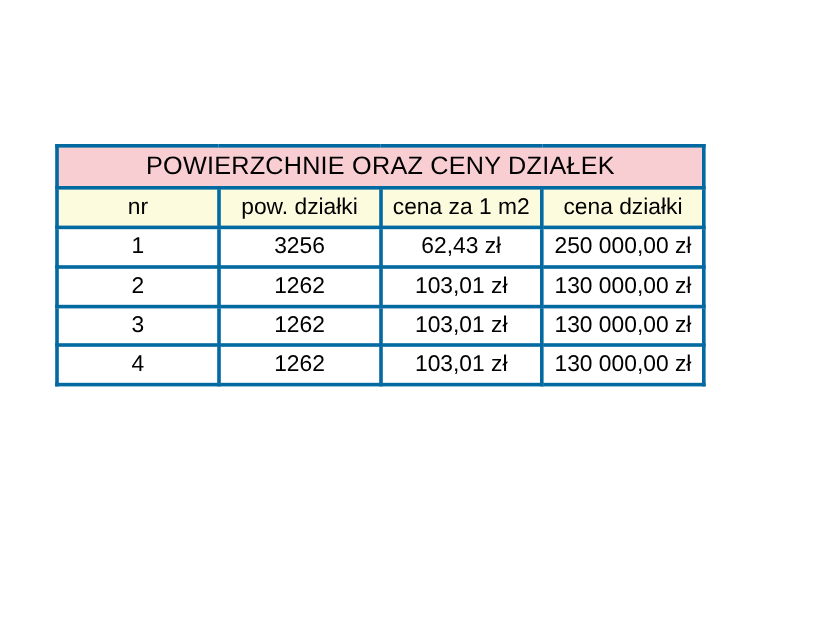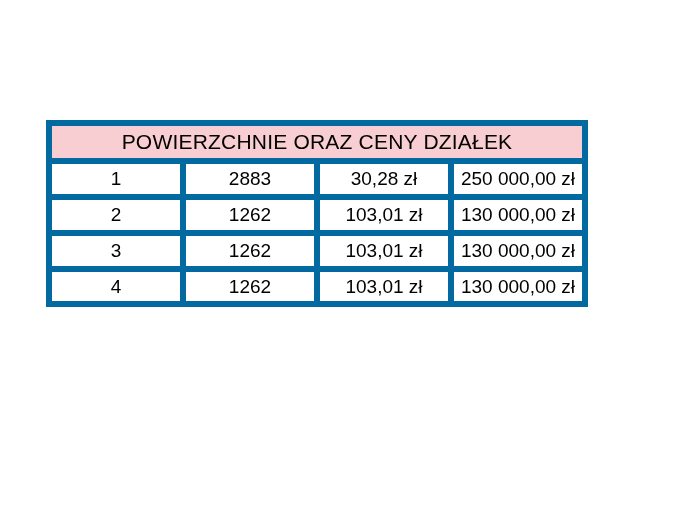--- a/index.html
+++ b/index.html
@@ -20,21 +20,21 @@
     top: 120px;
     width: 542px;
   }
   table.price-table {
     border-collapse: collapse;
     width: 542px;
     table-layout: fixed;
   }
   table.price-table td,
   table.price-table th {
-    border: 6px solid #0369a1;
+    border: 3px solid #0369a1;
     font-weight: normal;
     font-size: 19px;
     color: #000000;
     padding: 3px 4px;
     line-height: 1.25;
     height: 27px;
     box-sizing: border-box;
   }
   .title-cell {
     background: #f8ced2;
@@ -58,24 +58,30 @@
 </style>
 </head>
 <body>
 
 <div class="table-wrap">
   <table class="price-table">
     <tbody>
       <tr>
         <td class="title-cell" colspan="4">POWIERZCHNIE ORAZ CENY DZIAŁEK</td>
       </tr>
+      <tr>
+        <th class="head-cell col-nr">nr</th>
+        <th class="head-cell col-pow">pow. działki</th>
+        <th class="head-cell col-cena1">cena za 1 m2</th>
+        <th class="head-cell col-cenad">cena działki</th>
+      </tr>
       <tr class="body-row">
         <td class="cell-center col-nr">1</td>
-        <td class="cell-center col-pow">2883</td>
-        <td class="cell-center col-cena1">30,28 zł</td>
+        <td class="cell-center col-pow">3256</td>
+        <td class="cell-center col-cena1">62,43 zł</td>
         <td class="cell-center col-cenad">250 000,00 zł</td>
       </tr>
       <tr class="body-row">
         <td class="cell-center col-nr">2</td>
         <td class="cell-center col-pow">1262</td>
         <td class="cell-center col-cena1">103,01 zł</td>
         <td class="cell-center col-cenad">130 000,00 zł</td>
       </tr>
       <tr class="body-row">
         <td class="cell-center col-nr">3</td>

